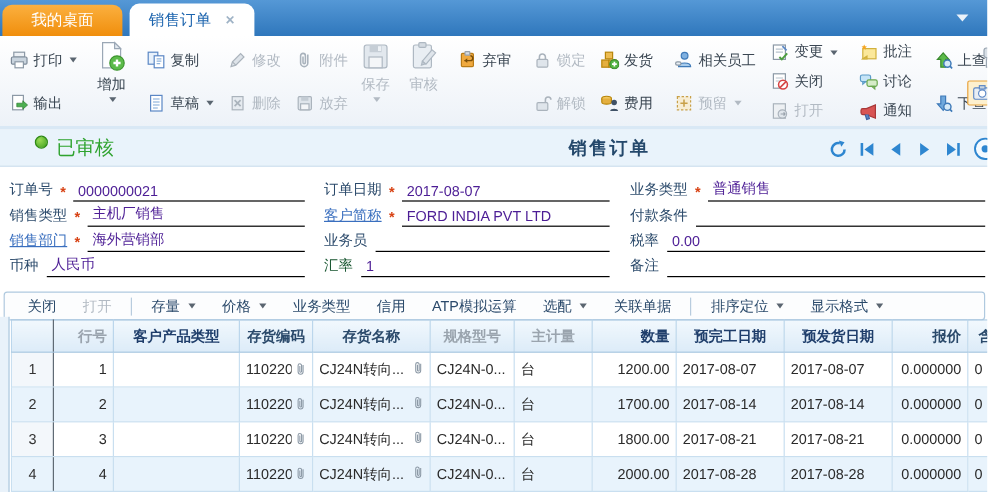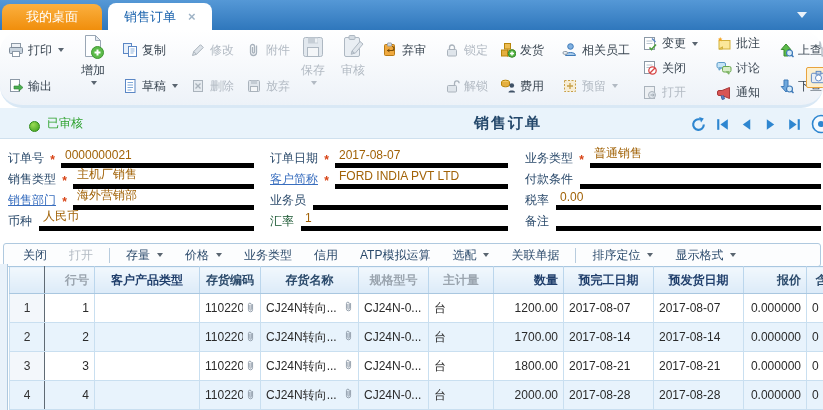--- a/index.html
+++ b/index.html
@@ -9,57 +9,57 @@
 
   
   .tabbar{height:30px;background:linear-gradient(#5598D6,#2F77BC);display:flex;align-items:flex-end;position:relative;}
   .tab{display:flex;align-items:center;border-radius:8px 8px 0 0;font-size:13px;white-space:nowrap;}
   .tab-desktop{height:26px;margin-left:2px;padding:0 24px;background:linear-gradient(#FBB03F,#F08E0C);color:#fff;}
   .tab-active{height:27px;margin-left:6px;padding:0 16px;background:#fff;color:#1C64AE;gap:12px;}
   .tab-close{color:#9FB3C6;font-weight:bold;font-size:13px;line-height:1;}
   .tab-overflow{position:absolute;right:16px;top:12px;width:0;height:0;border-left:5px solid transparent;border-right:5px solid transparent;border-top:6px solid #EAF2FA;}
 
   
-  .ribbon{height:74px;background:linear-gradient(#FFFFFF,#EDF2F8);border-bottom:3px solid #D9E8F5;display:flex;align-items:stretch;padding:1px 2px 0 2px;position:relative;overflow:hidden;border-radius:22px;}
+  .ribbon{height:74px;background:linear-gradient(#FFFFFF,#EDF2F8);border-bottom:3px solid #D9E8F5;display:flex;align-items:stretch;padding:1px 2px 0 2px;position:relative;overflow:hidden;}
   .vsep{width:1px;background:#D4DEE8;margin:5px 3px;}
   .gcol{display:flex;flex-direction:column;justify-content:space-around;padding:1px 2px;}
   .gcol3{justify-content:space-between;padding:3px 2px;}
   .btn-s{display:flex;align-items:center;gap:4px;padding:1px 4px;font-size:12px;color:#3A4652;white-space:nowrap;}
   .btn-big{display:flex;flex-direction:column;align-items:center;justify-content:flex-start;padding:3px 4px 0 4px;font-size:12px;color:#3A4652;gap:2px;width:46px;}
   .dis{color:#B2BAC3 !important;}
   .caret{width:0;height:0;border-left:3.5px solid transparent;border-right:3.5px solid transparent;border-top:4px solid #5A6570;margin-left:2px;display:inline-block;}
   .dis .caret{border-top-color:#B2BAC3;}
   .ic{width:16px;height:16px;display:inline-flex;flex:none;}
   .ic svg{width:100%;height:100%;}
   .icbig{width:26px;height:26px;display:inline-flex;flex:none;}
   .icbig svg{width:100%;height:100%;}
   .edge-col{position:absolute;right:-8px;top:8px;display:flex;flex-direction:column;gap:9px;align-items:flex-end;}
   .shot-box{border:1px solid #E8A33D;background:#FDF0CE;border-radius:2px;padding:1px 2px;display:inline-flex;}
 
   
   .band{height:30px;background:#E9F3FB;border-bottom:1px solid #CFE0EE;position:relative;display:flex;align-items:center;}
-  .status{display:flex;align-items:flex-end;gap:7px;margin-left:29px;color:#2FA32F;font-size:12px;}
+  .status{display:flex;align-items:flex-start;gap:7px;margin-left:29px;color:#2FA32F;font-size:16px;}
   .dot{width:11px;height:11px;border-radius:50%;background:radial-gradient(circle at 35% 30%,#9ADB55,#3C9E1E);border:1px solid #2E8A14;box-sizing:border-box;}
   .band-title{position:absolute;left:474px;top:6px;font-size:15px;font-weight:bold;color:#24486B;letter-spacing:2px;}
   .band-nav{position:absolute;right:-9px;top:5px;display:flex;gap:7px;align-items:center;}
   .nav-ic{width:17px;height:17px;display:inline-flex;}
   .nav-ic svg{width:100%;height:100%;}
 
   
   .form-area{background:#fff;height:102px;box-sizing:border-box;padding:10px 0 10px 8px;display:flex;}
   .fcol{display:flex;flex-direction:column;justify-content:space-between;}
   .fcol1{width:246px;}
   .fcol2{width:238px;margin-left:16px;}
   .fcol3{width:296px;margin-left:17px;}
   .field{display:flex;align-items:flex-end;height:19px;font-size:12px;}
   .flabel{color:#2B4A6B;white-space:nowrap;padding-bottom:1px;margin-top:45px;}
   .flabel.link{color:#3A6FBF;text-decoration:underline;cursor:pointer;}
   .flabel.dim{color:#14532d;}
   .fstar{color:#D84315;width:17px;text-align:center;padding-bottom:1px;font-weight:bold;}
-  .fvalue{flex:1;border-bottom:5px solid #000000;color:#a16207;padding:0 2px 1px 4px;white-space:nowrap;overflow:hidden;min-height:14px;}
+  .fvalue{flex:1;border-bottom:1px solid #000000;color:#4c1d95;padding:0 2px 1px 4px;white-space:nowrap;overflow:hidden;min-height:14px;}
   .field.nostar .fvalue{margin-left:7px;}
 
   
   .gridbar{margin:2px 2px 0 3px;height:22px;border:1px solid #AFC9DF;border-radius:3px;background:#FCFDFE;display:flex;align-items:center;font-size:12px;color:#2B4A6B;padding:0 8px;overflow:hidden;}
   .gb-item{display:flex;align-items:center;gap:5px;padding:0 11px;white-space:nowrap;color:#2B4A6B;}
   .gb-item.dis{color:#A8B2BC;}
   .gb-sep{width:1px;height:15px;background:#B8CCDE;margin:0 5px;flex:none;}
 
   
   .left-strip{position:absolute;left:0;top:264px;width:8px;bottom:0;background:#E9F2FA;border-right:1px solid #AEC8DE;box-sizing:border-box;}

